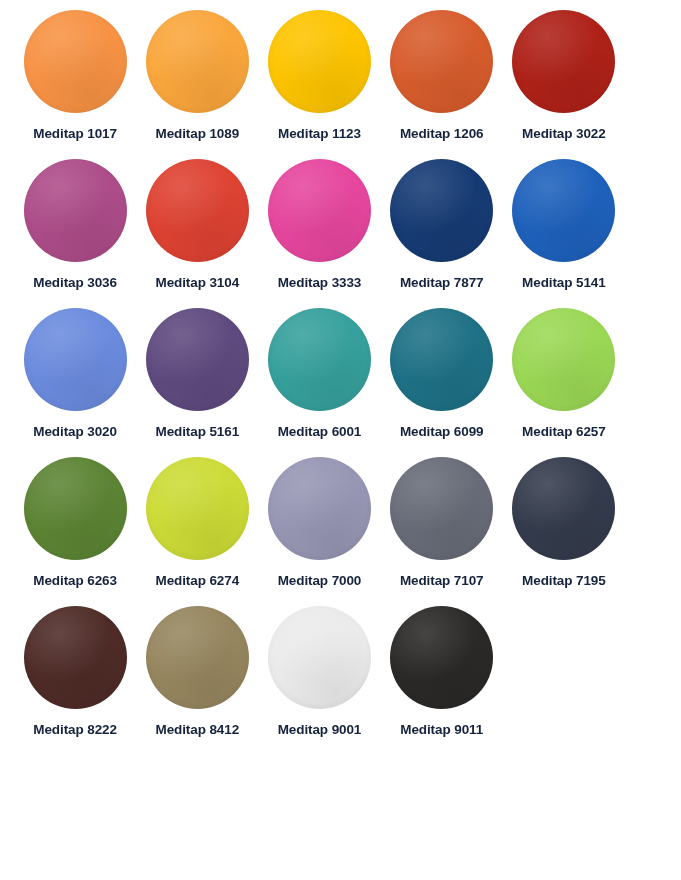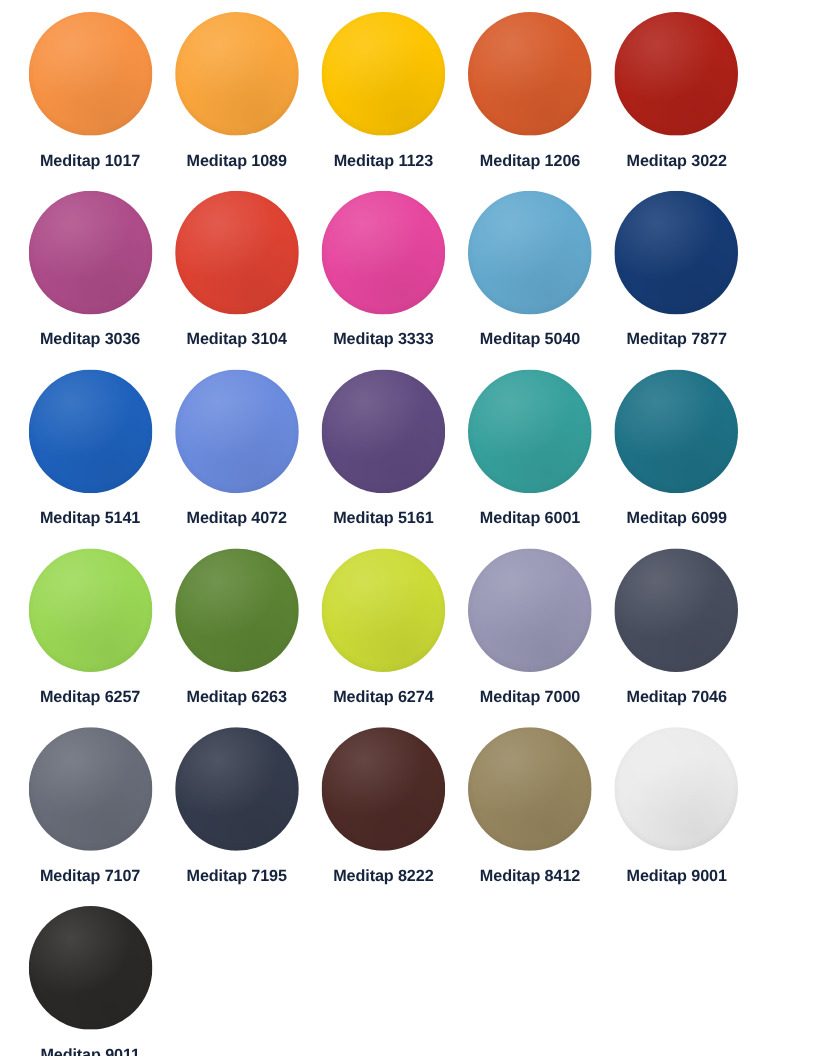--- a/index.html
+++ b/index.html
@@ -94,34 +94,30 @@
     </div>
     <div class="swatch-cell">
       <div class="swatch-disc" style="background-color: rgb(222, 66, 50);"></div>
       <div class="swatch-label">Meditap 3104</div>
     </div>
     <div class="swatch-cell">
       <div class="swatch-disc" style="background-color: rgb(230, 70, 158);"></div>
       <div class="swatch-label">Meditap 3333</div>
     </div>
     <div class="swatch-cell">
-      <div class="swatch-disc" style="background-color: rgb(100, 170, 207);"></div>
-      <div class="swatch-label">Meditap 5040</div>
-    </div>
-    <div class="swatch-cell">
       <div class="swatch-disc" style="background-color: rgb(22, 59, 116);"></div>
       <div class="swatch-label">Meditap 7877</div>
     </div>
     <div class="swatch-cell">
       <div class="swatch-disc" style="background-color: rgb(30, 97, 188);"></div>
       <div class="swatch-label">Meditap 5141</div>
     </div>
     <div class="swatch-cell">
       <div class="swatch-disc" style="background-color: rgb(107, 139, 222);"></div>
-      <div class="swatch-label">Meditap 4072</div>
+      <div class="swatch-label">Meditap 3020</div>
     </div>
     <div class="swatch-cell">
       <div class="swatch-disc" style="background-color: rgb(95, 74, 127);"></div>
       <div class="swatch-label">Meditap 5161</div>
     </div>
     <div class="swatch-cell">
       <div class="swatch-disc" style="background-color: rgb(54, 160, 156);"></div>
       <div class="swatch-label">Meditap 6001</div>
     </div>
     <div class="swatch-cell">
@@ -138,24 +134,20 @@
     </div>
     <div class="swatch-cell">
       <div class="swatch-disc" style="background-color: rgb(204, 219, 54);"></div>
       <div class="swatch-label">Meditap 6274</div>
     </div>
     <div class="swatch-cell">
       <div class="swatch-disc" style="background-color: rgb(151, 150, 180);"></div>
       <div class="swatch-label">Meditap 7000</div>
     </div>
     <div class="swatch-cell">
-      <div class="swatch-disc" style="background-color: rgb(72, 77, 94);"></div>
-      <div class="swatch-label">Meditap 7046</div>
-    </div>
-    <div class="swatch-cell">
       <div class="swatch-disc" style="background-color: rgb(103, 108, 120);"></div>
       <div class="swatch-label">Meditap 7107</div>
     </div>
     <div class="swatch-cell">
       <div class="swatch-disc" style="background-color: rgb(52, 59, 76);"></div>
       <div class="swatch-label">Meditap 7195</div>
     </div>
     <div class="swatch-cell">
       <div class="swatch-disc" style="background-color: rgb(78, 43, 39);"></div>
       <div class="swatch-label">Meditap 8222</div>

